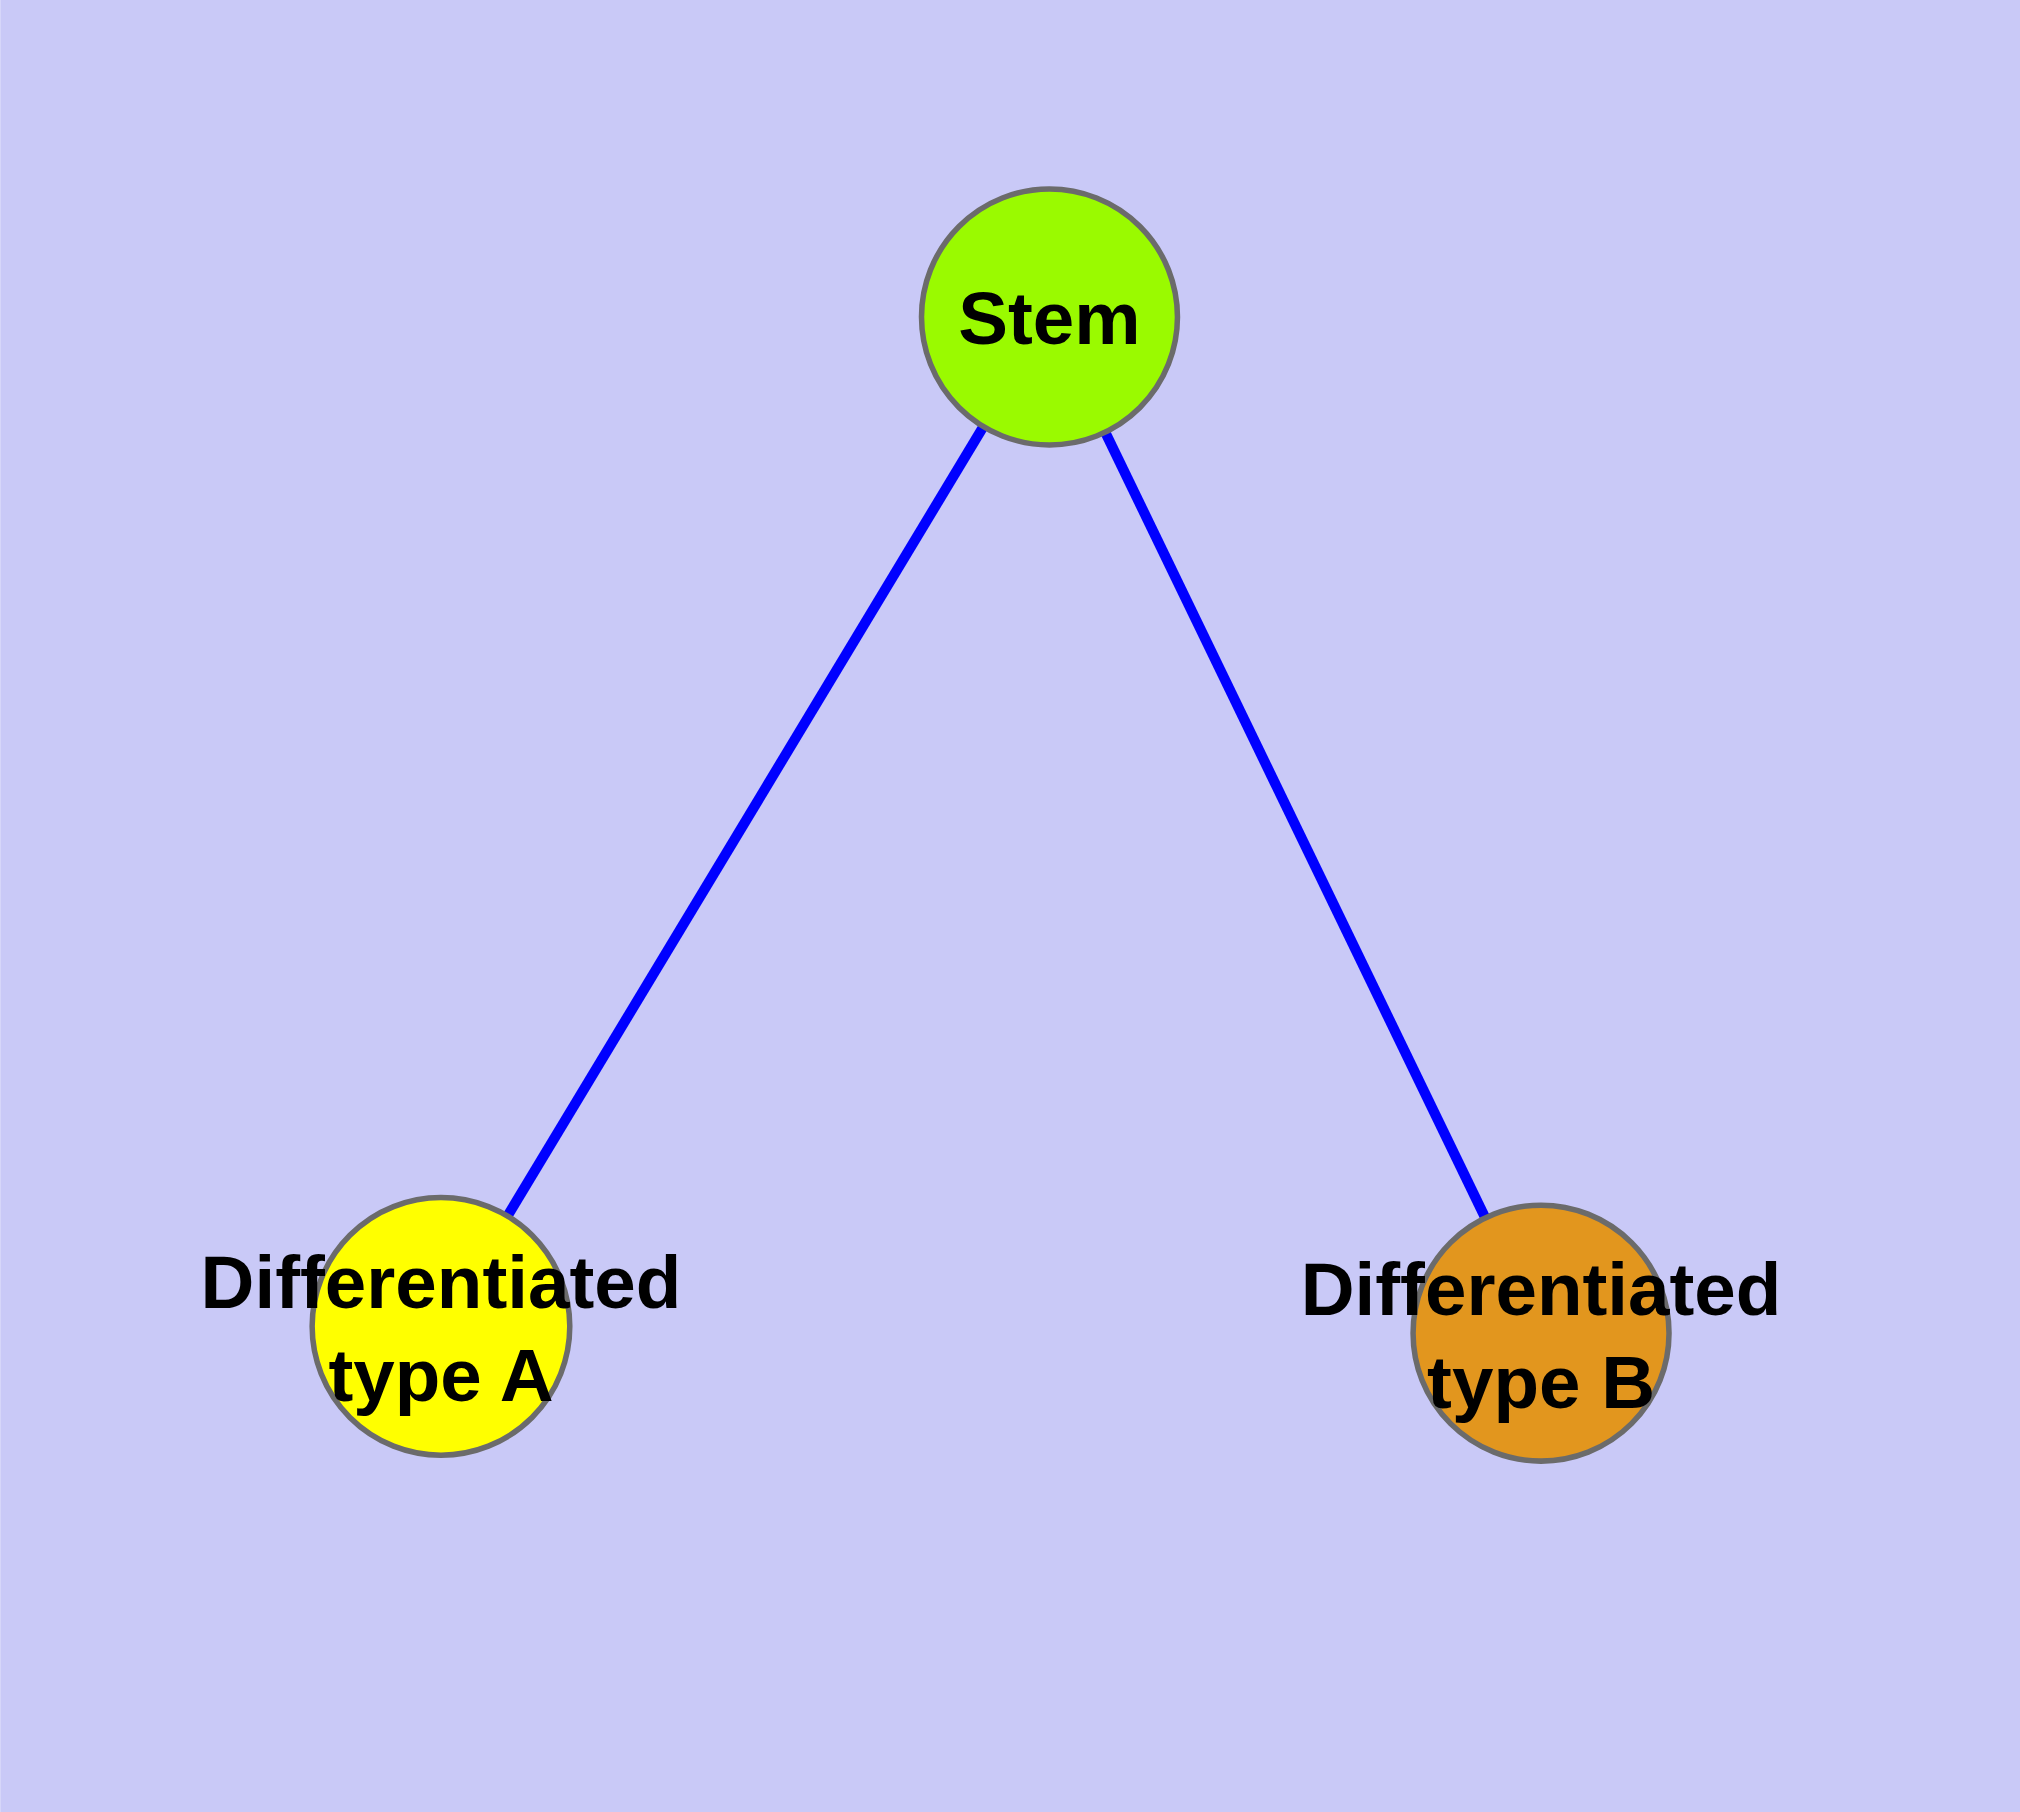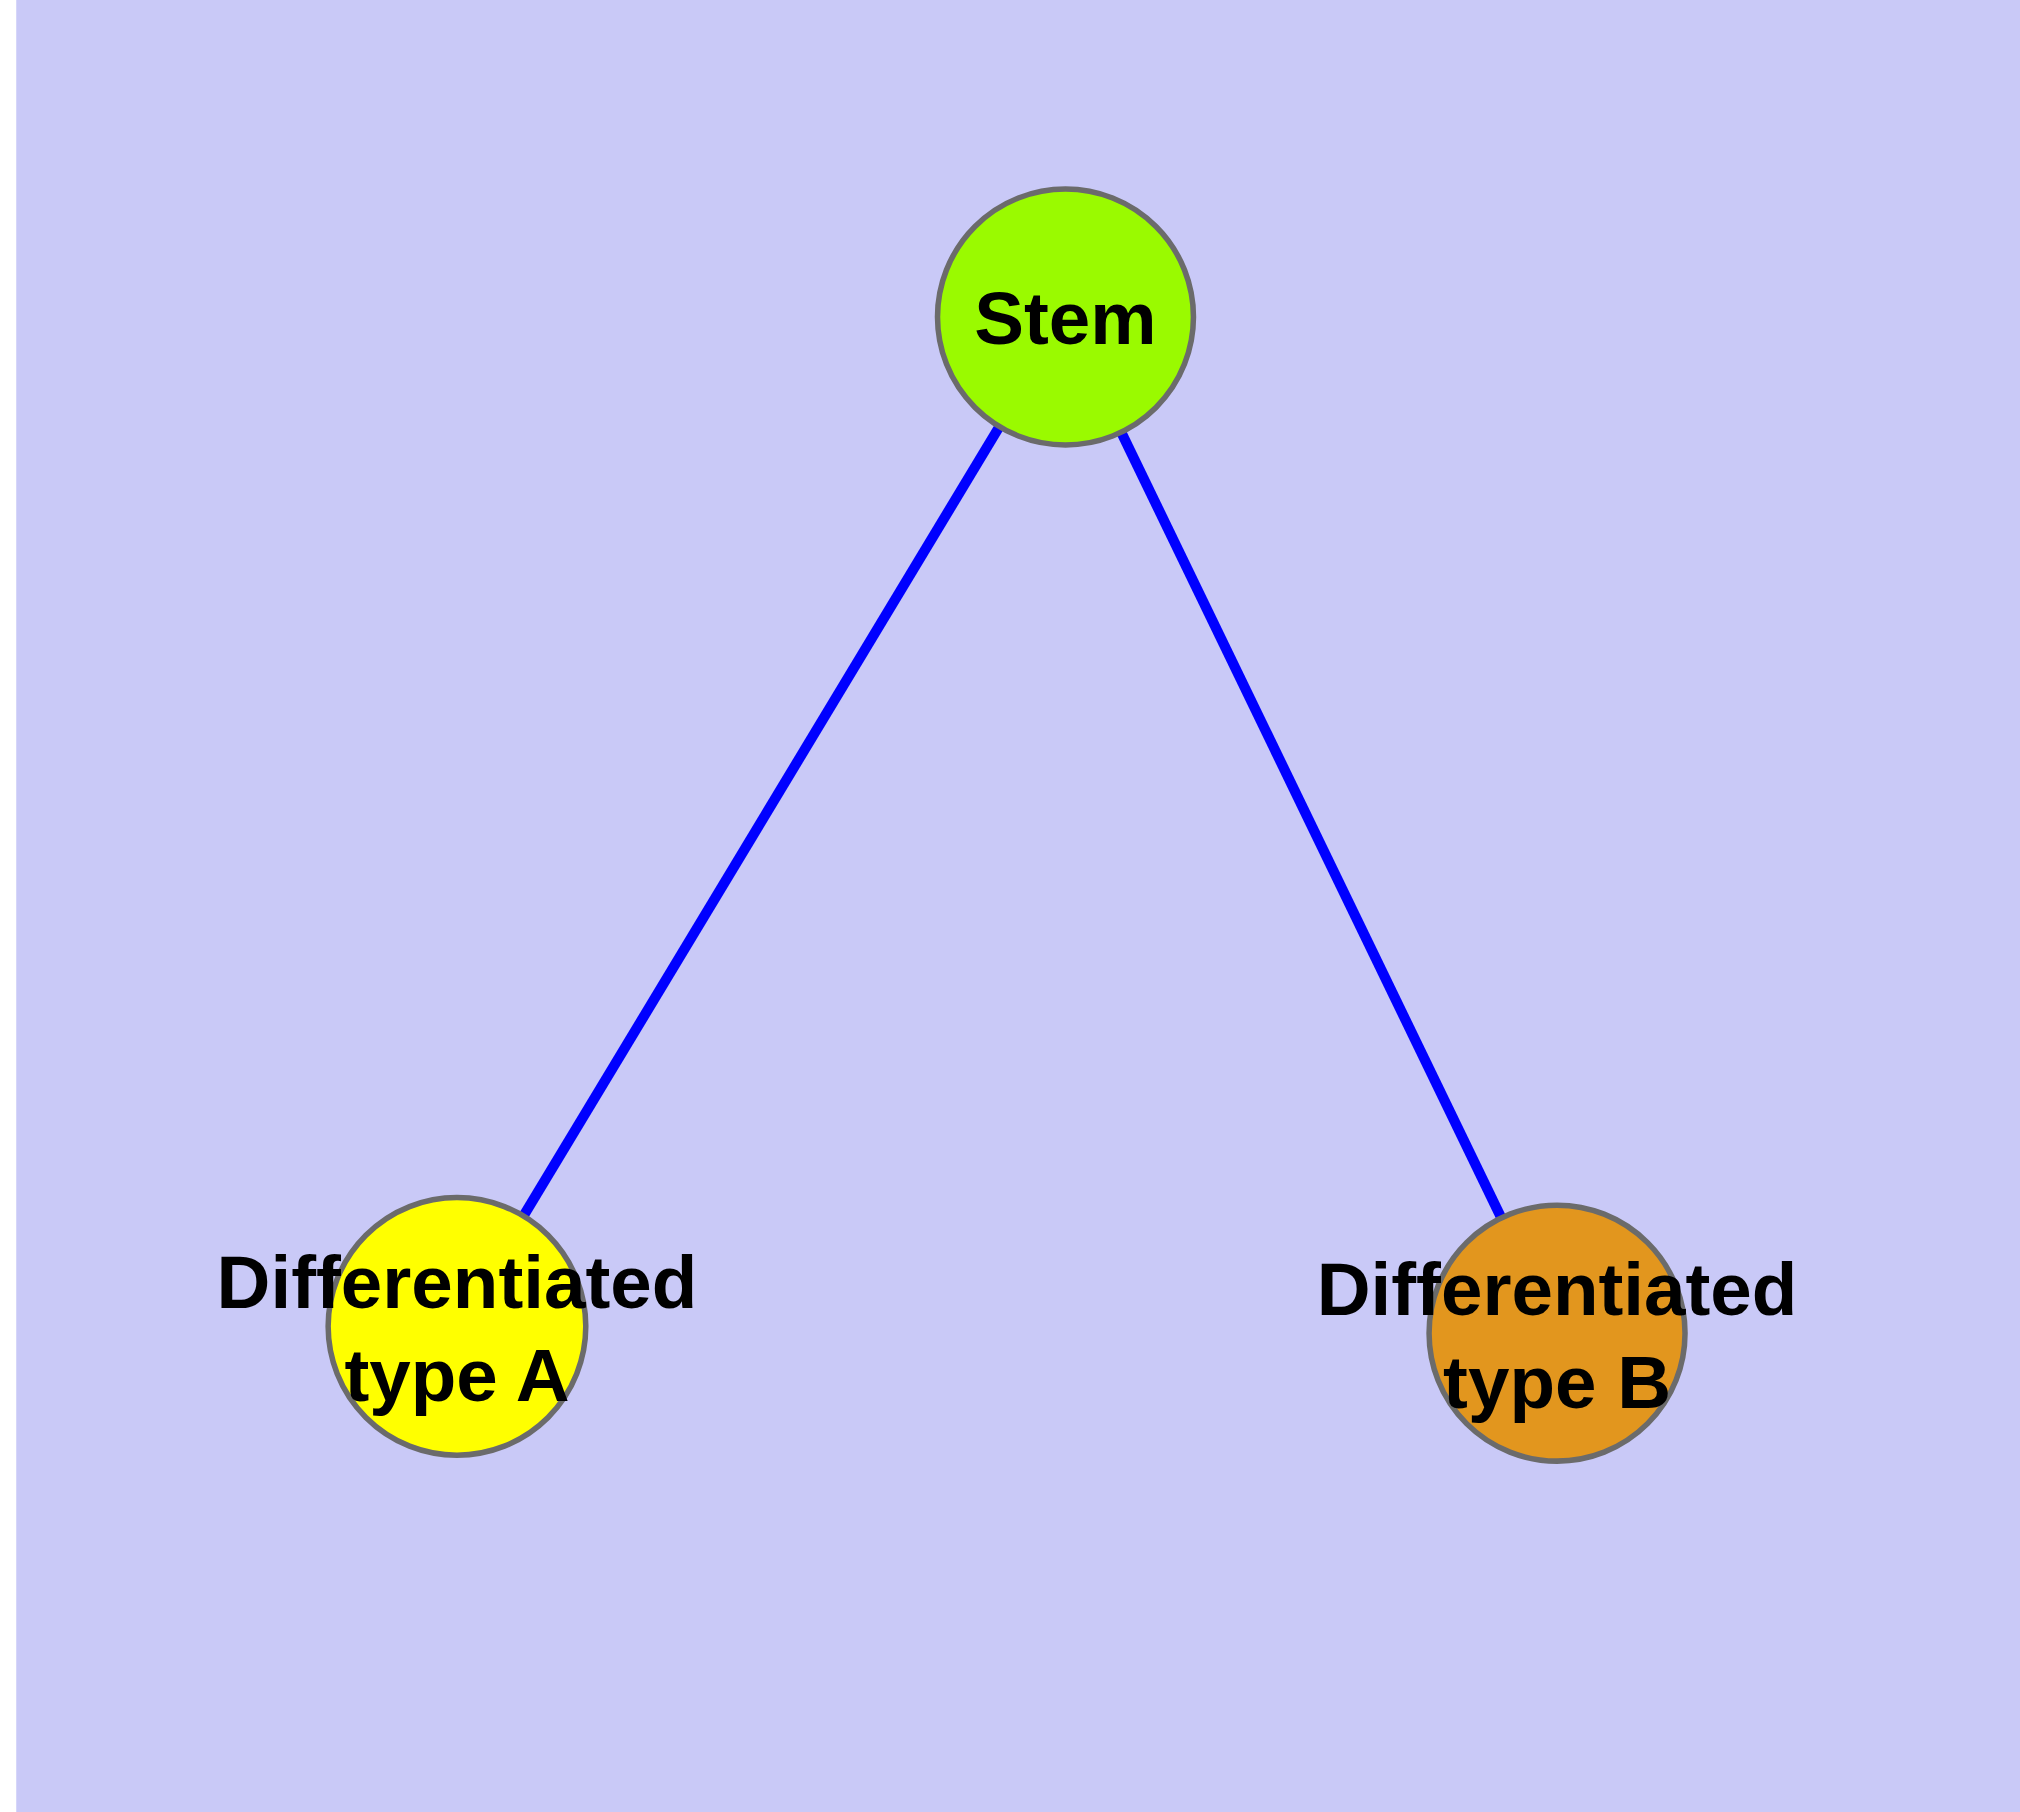--- a/index.html
+++ b/index.html
@@ -9,21 +9,20 @@
   body {
     width: 2021px;
     height: 1812px;
     overflow: hidden;
     font-family: "Liberation Sans", sans-serif;
   }
   .canvas-wrap {
     position: relative;
     width: 1845px;
     height: 1812px;
-    padding-left: 16px;
   }
   svg.graph {
     display: block;
     width: 2021px;
     height: 1812px;
   }
   .edge {
     stroke-width: 12px;
     fill: none;
     stroke-linecap: butt;

